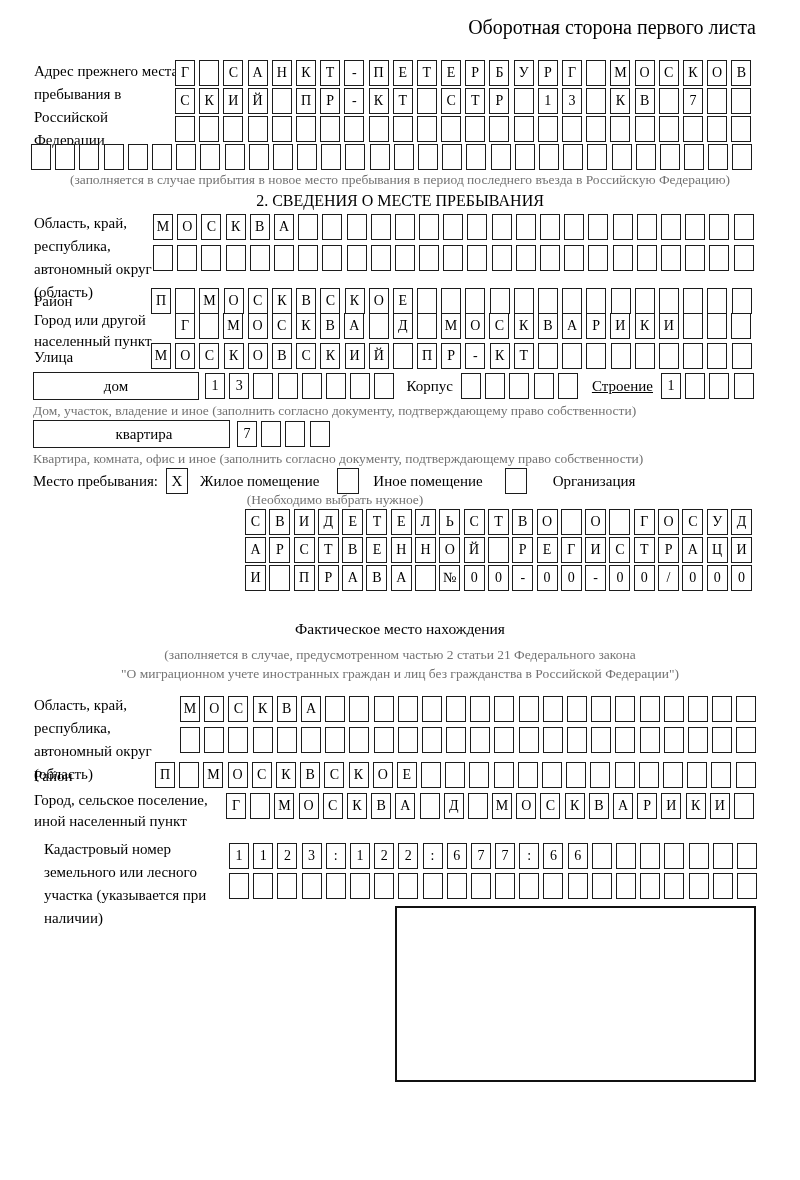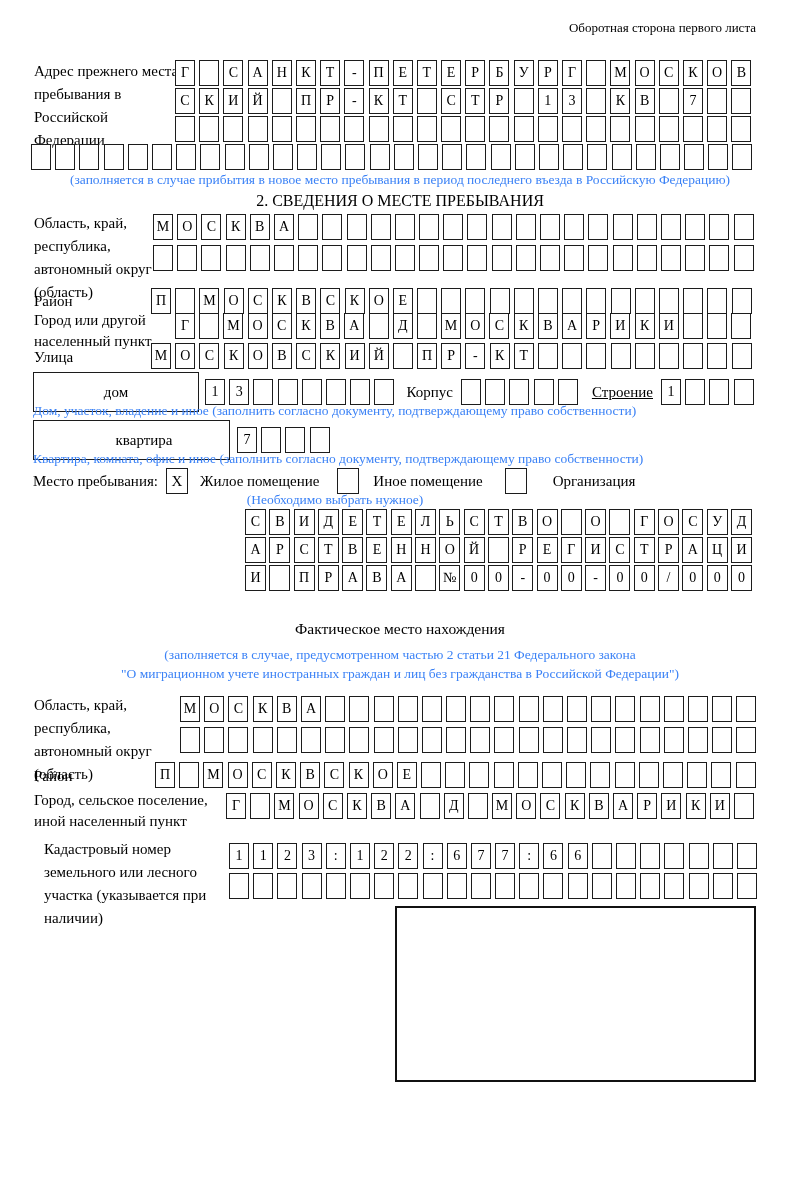--- a/index.html
+++ b/index.html
@@ -2,44 +2,44 @@
 <html><head>
 <meta charset="utf-8">
 <style>
   html,body{margin:0;padding:0;background:#fff;}
   .page{
     position:relative;width:800px;height:1180px;background:#ffffff;
     font-family:"Liberation Serif","DejaVu Serif",serif;color:#000;overflow:hidden;
   }
   .abs{position:absolute;}
   .label{font-size:15px;line-height:23px;color:#000;}
-  .caption{font-size:13.5px;color:#3b82f6;}
+  .caption{font-size:13.5px;color:#737373;}
   .center{text-align:center;}
   .title{font-weight:normal;font-size:16px;}
   .cells{display:flex;align-items:flex-start;}
   .cell{
     box-sizing:border-box;flex:0 0 auto;width:20px;height:26px;margin-right:4.2px;
     border:1.8px solid #1c1c1c;display:flex;align-items:center;justify-content:center;
     font-size:14px;font-family:"Liberation Serif","DejaVu Serif",serif;background:#fff;
   }
   .cells.wide .cell{width:21px;margin-right:3.3px;}
   .bigfield{
-    box-sizing:border-box;border:1.8px solid #1c1c1c;height:40px;background:#fff;
+    box-sizing:border-box;border:1.8px solid #1c1c1c;height:28px;background:#fff;
     display:flex;align-items:center;justify-content:center;font-size:15px;
   }
   .inline-row{display:flex;align-items:center;}
   .checkbox .cell{width:22px;height:26px;margin-right:0;font-size:15px;}
   .stampbox{box-sizing:border-box;border:2px solid #111;background:#fff;}
 </style>
 </head>
 <body>
 
 <div class="page">
 
-  <div class="abs label" style="top:16px;right:44px;font-size:13px;margin-left:12px;">Оборотная сторона первого листа</div>
+  <div class="abs label" style="top:16px;right:44px;font-size:20px;margin-left:12px;">Оборотная сторона первого листа</div>
 
   <div class="abs label" style="left:34px;top:60px;width:145px;">Адрес прежнего места пребывания в Российской Федерации</div>
   <div class="abs cells" style="left:175px;top:60px;">
       <span class="cell">Г</span>
       <span class="cell"></span>
       <span class="cell">С</span>
       <span class="cell">А</span>
       <span class="cell">Н</span>
       <span class="cell">К</span>
       <span class="cell">Т</span>

